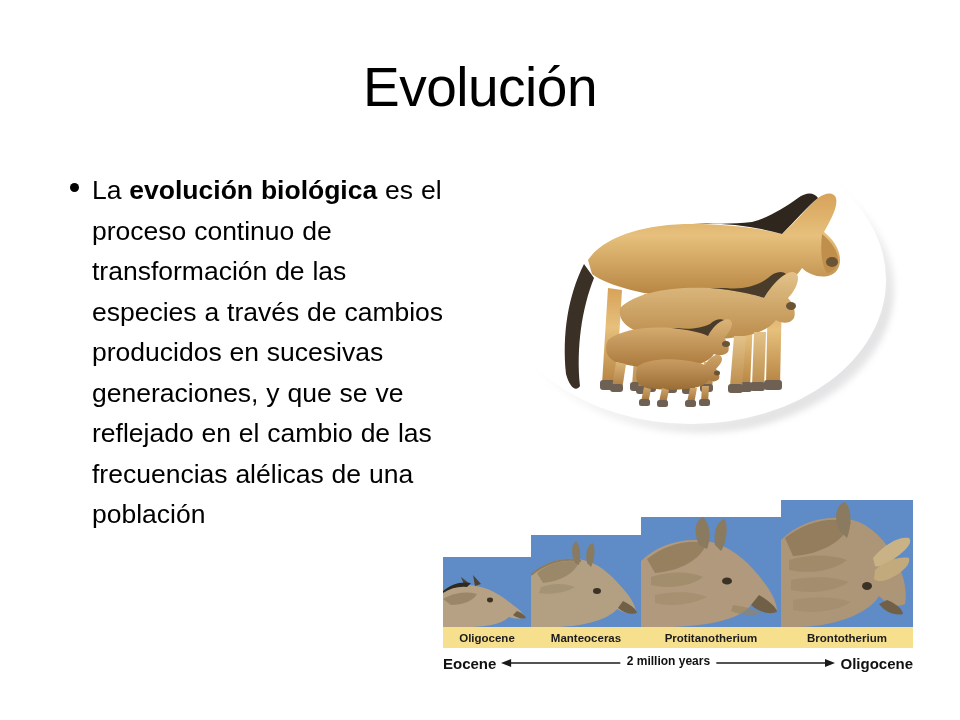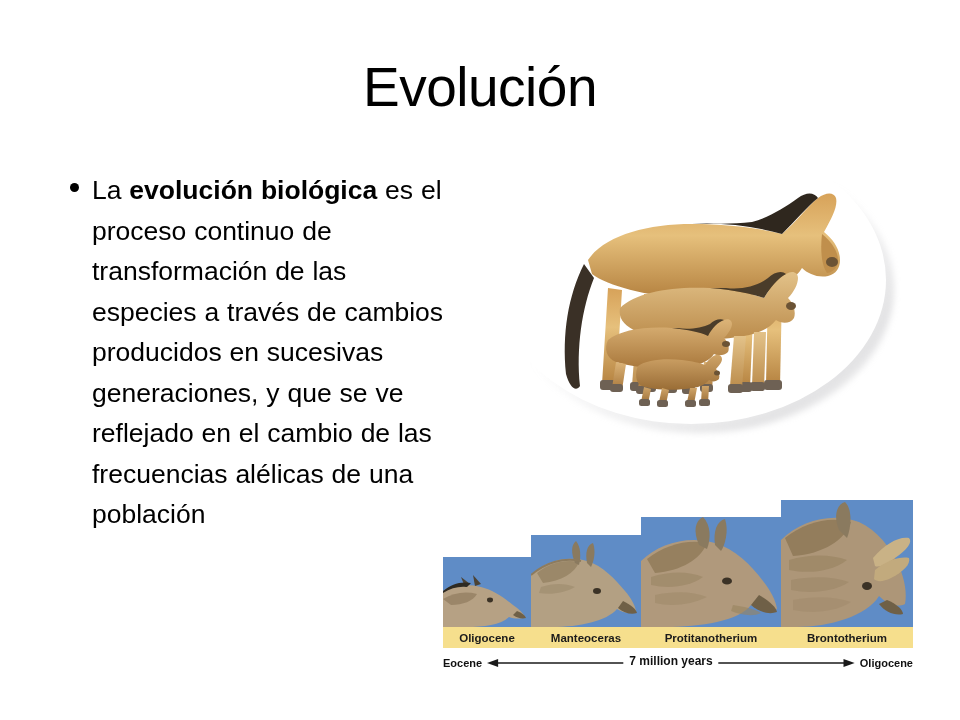--- a/index.html
+++ b/index.html
@@ -149,21 +149,21 @@
   #bt-timeline {
     position: absolute;
     left: 0;
     top: 152px;
     width: 470px;
     height: 22px;
     display: flex;
     align-items: center;
   }
   .era-label {
-    font-size: 11px;
+    font-size: 15px;
     font-weight: bold;
     color: #111111;
     white-space: nowrap;
   }
   #era-start { margin-right: 5px; }
   #era-end   { margin-left: 5px; }
   #timeline-axis {
     flex: 1 1 auto;
     position: relative;
     height: 14px;
@@ -387,20 +387,20 @@
     </div>
 
     <div id="bt-timeline">
       <span class="era-label" id="era-start">Eocene</span>
       <span id="timeline-axis">
         <svg viewBox="0 0 330 14" preserveAspectRatio="none">
           <line x1="8" y1="7" x2="322" y2="7" stroke="#1a1a1a" stroke-width="1.4"></line>
           <polygon points="0,7 10,3 10,11" fill="#1a1a1a"></polygon>
           <polygon points="330,7 320,3 320,11" fill="#1a1a1a"></polygon>
         </svg>
-        <span id="timeline-span-label">7 million years</span>
+        <span id="timeline-span-label">2 million years</span>
       </span>
       <span class="era-label" id="era-end">Oligocene</span>
     </div>
 
   </div>
 
 </div>
 
 </body></html>

